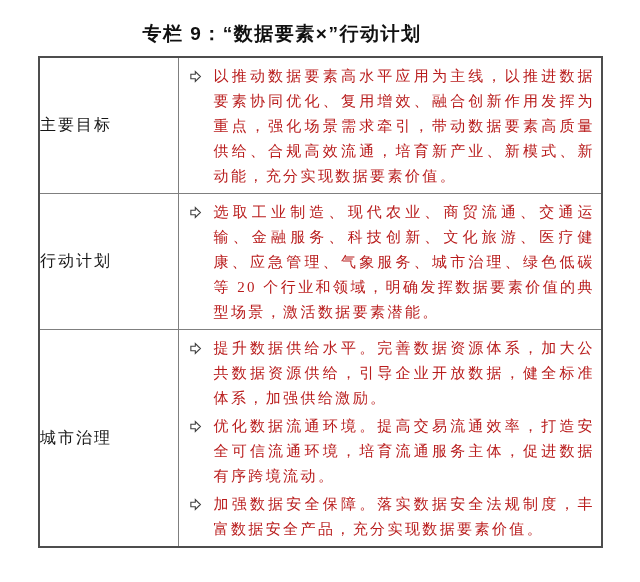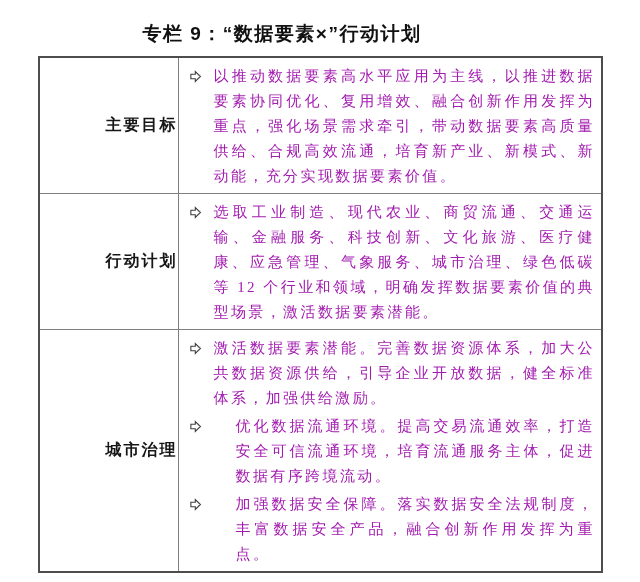--- a/index.html
+++ b/index.html
@@ -30,54 +30,54 @@
     position: absolute;
     left: 38px; top: 56px;
     width: 565px; height: 475px;
     border-collapse: collapse;
     table-layout: fixed;
   }
   table.plan-table { border: 2px solid #4d4d4d; }
   td.label-cell {
     width: 139px;
     border: 1px solid #7f7f7f;
-    text-align: right;
+    text-align: left;
     vertical-align: middle;
     font-family: "Liberation Sans", "DejaVu Sans", sans-serif;
-    font-weight: bold;
+    font-weight: normal;
     font-size: 16px;
     letter-spacing: 2px;
     color: #161616;
   }
   td.content-cell {
     border: 1px solid #7f7f7f;
     vertical-align: top;
     padding: 6px 6px 4px 10px;
   }
   .bullet-item {
     display: flex;
     align-items: flex-start;
   }
-  .bullet-item + .bullet-item { margin-top: 3px; gap: 22px; }
+  .bullet-item + .bullet-item { margin-top: 3px; }
   .arrow-icon {
     flex: 0 0 auto;
     width: 13px; height: 13px;
     margin-top: 6px;
     margin-right: 12px;
     display: inline-block;
   }
   .arrow-icon svg { display: block; width: 13px; height: 13px; }
   .item-text {
     flex: 1 1 auto;
     font-size: 15px;
     line-height: 25px;
     letter-spacing: 2.4px;
     text-align: justify;
     text-justify: inter-character;
-    color: #a21caf;
+    color: #b91c1c;
   }
 </style>
 </head>
 <body>
 
 <div class="page">
   <div class="doc-title">专栏 9：“数据要素×”行动计划</div>
 
   <table class="plan-table">
     <tbody>
@@ -96,48 +96,48 @@
         </tr>
         <tr style="height: 129px;">
           <td class="label-cell">行动计划</td>
           <td class="content-cell">
             <div class="bullet-item">
               <span class="arrow-icon">
                 <svg viewBox="0 0 14 14" xmlns="http://www.w3.org/2000/svg">
                   <path d="M2 4.6 H6.8 V1.6 L12.3 7 L6.8 12.4 V9.4 H2 Z" fill="none" stroke="#3f3f3f" stroke-width="1.2" stroke-linejoin="miter"></path>
                 </svg>
               </span>
-              <span class="item-text">选取工业制造、现代农业、商贸流通、交通运输、金融服务、科技创新、文化旅游、医疗健康、应急管理、气象服务、城市治理、绿色低碳等 12 个行业和领域，明确发挥数据要素价值的典型场景，激活数据要素潜能。</span>
+              <span class="item-text">选取工业制造、现代农业、商贸流通、交通运输、金融服务、科技创新、文化旅游、医疗健康、应急管理、气象服务、城市治理、绿色低碳等 20 个行业和领域，明确发挥数据要素价值的典型场景，激活数据要素潜能。</span>
             </div>
           </td>
         </tr>
         <tr style="height: 213px;">
           <td class="label-cell">城市治理</td>
           <td class="content-cell">
             <div class="bullet-item">
               <span class="arrow-icon">
                 <svg viewBox="0 0 14 14" xmlns="http://www.w3.org/2000/svg">
                   <path d="M2 4.6 H6.8 V1.6 L12.3 7 L6.8 12.4 V9.4 H2 Z" fill="none" stroke="#3f3f3f" stroke-width="1.2" stroke-linejoin="miter"></path>
                 </svg>
               </span>
-              <span class="item-text">激活数据要素潜能。完善数据资源体系，加大公共数据资源供给，引导企业开放数据，健全标准体系，加强供给激励。</span>
+              <span class="item-text">提升数据供给水平。完善数据资源体系，加大公共数据资源供给，引导企业开放数据，健全标准体系，加强供给激励。</span>
             </div>
             <div class="bullet-item">
               <span class="arrow-icon">
                 <svg viewBox="0 0 14 14" xmlns="http://www.w3.org/2000/svg">
                   <path d="M2 4.6 H6.8 V1.6 L12.3 7 L6.8 12.4 V9.4 H2 Z" fill="none" stroke="#3f3f3f" stroke-width="1.2" stroke-linejoin="miter"></path>
                 </svg>
               </span>
               <span class="item-text">优化数据流通环境。提高交易流通效率，打造安全可信流通环境，培育流通服务主体，促进数据有序跨境流动。</span>
             </div>
             <div class="bullet-item">
               <span class="arrow-icon">
                 <svg viewBox="0 0 14 14" xmlns="http://www.w3.org/2000/svg">
                   <path d="M2 4.6 H6.8 V1.6 L12.3 7 L6.8 12.4 V9.4 H2 Z" fill="none" stroke="#3f3f3f" stroke-width="1.2" stroke-linejoin="miter"></path>
                 </svg>
               </span>
-              <span class="item-text">加强数据安全保障。落实数据安全法规制度，丰富数据安全产品，融合创新作用发挥为重点。</span>
+              <span class="item-text">加强数据安全保障。落实数据安全法规制度，丰富数据安全产品，充分实现数据要素价值。</span>
             </div>
           </td>
         </tr>
       </tbody>
   </table>
 </div>
 
 </body></html>

